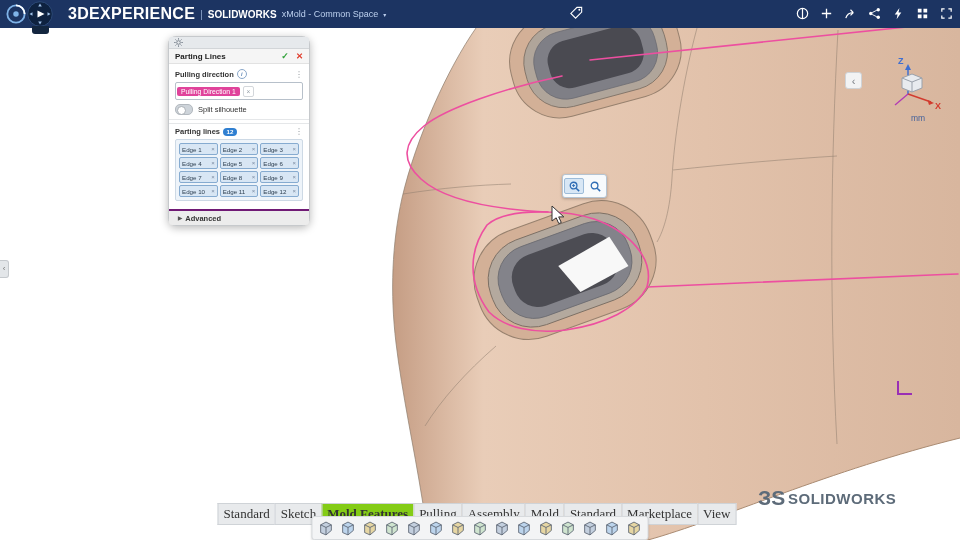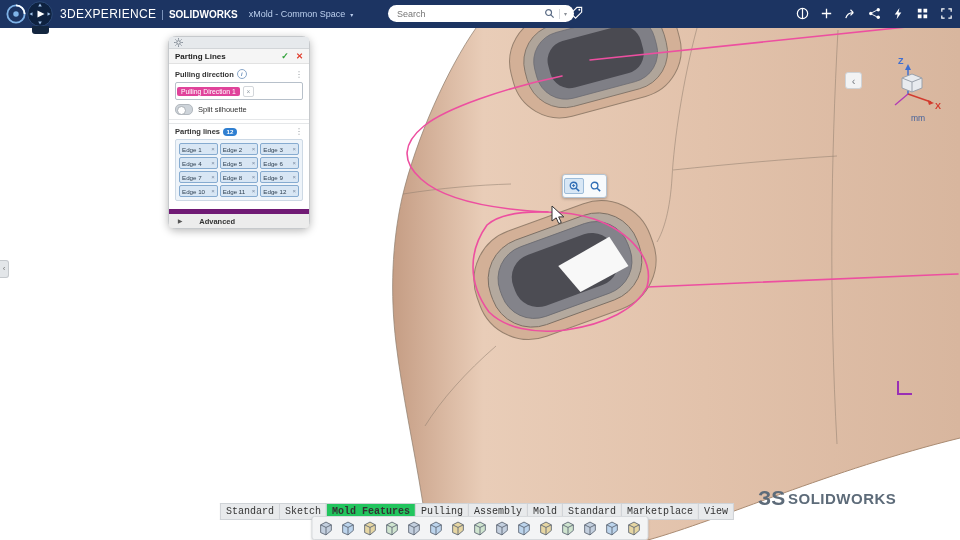--- a/index.html
+++ b/index.html
@@ -3,24 +3,24 @@
 <meta charset="utf-8">
 <style>
   html,body{margin:0;padding:0;background:#fff;}
   .canvas{position:relative;width:960px;height:540px;overflow:hidden;background:#fff;
           font-family:"Liberation Sans",sans-serif;-webkit-font-smoothing:antialiased;}
 
   
   .topbar{position:absolute;top:0;left:0;right:0;height:28px;background:var(--topbar-bg,#1c3462);z-index:10;color:#fff;}
   .tb-logo{position:absolute;left:6px;top:4px;}
   .tb-brand{position:absolute;left:60px;top:0;height:28px;display:flex;align-items:center;gap:5px;}
-  .tb-brand .b1{font-size:12px;font-weight:normal;letter-spacing:.3px;}
+  .tb-brand .b1{font-size:16px;font-weight:bold;letter-spacing:.3px;margin-left:8px;}
   .tb-brand .sep{font-size:10px;color:#8fa7cd;}
   .tb-brand .b2{font-size:10px;font-weight:bold;}
-  .tb-brand .ws{font-size:9px;color:#bcd0ee;margin-left:6px;}
+  .tb-brand .ws{font-size:9px;color:#bcd0ee;}
   .tb-brand .chev{font-size:6px;color:#bcd0ee;}
   .search{position:absolute;left:388px;top:5px;width:172px;height:17px;background:#fff;border-radius:9px;
           display:flex;align-items:center;padding:0 7px;gap:4px;}
   .search input{flex:1;min-width:0;border:none;outline:none;background:transparent;font-size:9px;color:#333;
           font-family:"Liberation Sans",sans-serif;}
   .search .sep{width:1px;height:10px;background:#d5d8dc;}
   .search .chev{font-size:6px;color:#8a8f96;}
   .tag-btn{position:absolute;left:567px;top:5px;width:18px;height:18px;background:transparent;border:none;padding:0;cursor:pointer;}
   .tb-right{position:absolute;right:6px;top:0;height:28px;display:flex;align-items:center;gap:8px;}
   .tb-icon{width:16px;height:16px;background:transparent;border:none;padding:0;cursor:pointer;}
@@ -57,44 +57,44 @@
   .toggle::after{content:"";position:absolute;left:.5px;top:.5px;width:7px;height:7px;border-radius:50%;background:#fff;border:1px solid #a9afb5;}
   .pm-div{height:1px;background:#e5e7e9;margin:3px -6px;}
   .pm-face-row{display:flex;align-items:center;height:15px;}
   .pm-swatch{margin-left:auto;width:9px;height:9px;border:1px solid #777;border-radius:1px;cursor:pointer;}
   .badge{background:var(--badge-blue,#2f7fd1);color:#fff;border-radius:6px;font-size:6.2px;padding:.5px 3.5px;font-weight:bold;}
   .edge-grid{display:grid;grid-template-columns:repeat(3,1fr);gap:2px;background:#eef4fa;border:1px solid #cdd9e5;
              padding:3px;border-radius:2px;margin:1px 0 4px;}
   .edge-chip{background:#d8e6f4;border:1px solid #86abd0;border-radius:2px;display:flex;align-items:center;
              justify-content:space-between;padding:.5px 2px;font-size:6.2px;color:#2c3e50;height:9px;cursor:pointer;}
   .edge-x{color:#7a8aa0;font-size:6px;margin-left:1px;}
-  .pm-advanced{display:flex;align-items:center;gap:17px;background:#ececec;border-top:5px solid #701a75;height:14px;
+  .pm-advanced{display:flex;align-items:center;gap:3px;background:#ececec;border-top:2px solid #701a75;height:14px;
                padding:0 9px;font-weight:bold;border-radius:0 0 3px 3px;cursor:pointer;}
   .pm-advanced .arrow{font-size:5.5px;color:#555;}
 
   
   .mini-toolbar{position:absolute;left:562px;top:174px;height:20px;background:#f7fafc;border:1px solid #b5c4d2;
                 border-radius:3px;box-shadow:0 1px 3px rgba(0,0,0,.25);display:flex;align-items:center;padding:1px;gap:1px;z-index:5;}
   .mini-btn{width:20px;height:16px;border:none;background:transparent;border-radius:2px;display:flex;align-items:center;justify-content:center;padding:0;cursor:pointer;}
   .mini-btn.active{background:#d8e7f5;border:1px solid #9dbcd9;}
   .cursor{position:absolute;left:551px;top:205px;z-index:7;pointer-events:none;}
   .back-btn{position:absolute;left:845px;top:72px;width:17px;height:17px;border-radius:3px;background:#f2f3f4;
             border:1px solid #cfd3d7;color:#7a7f85;font-size:11px;line-height:14px;text-align:center;z-index:5;padding:0;cursor:pointer;}
   .triad{position:absolute;left:878px;top:52px;z-index:5;}
   .origin-marker{position:absolute;left:893px;top:378px;z-index:5;}
   .flyout-tab{position:absolute;left:0;top:260px;width:9px;height:18px;background:#e3e6e9;border:1px solid #c5c9cd;border-left:none;
               border-radius:0 3px 3px 0;color:#777;font-size:8px;line-height:16px;text-align:center;z-index:5;padding:0;cursor:pointer;}
   .sw-logo{position:absolute;left:758px;top:485px;z-index:3;}
 
   
   .cm-tabs{position:absolute;top:503px;left:477px;transform:translateX(-50%);display:flex;z-index:4;}
-  .cm-tab{font-size:10px;padding:2px 5px;background:#e8eaec;border:1px solid #cfd3d7;border-right:none;color:#333;
-          font-family:Liberation Mono, monospace;cursor:pointer;white-space:nowrap;}
+  .cm-tab{font-size:13px;padding:2px 5px;background:#e8eaec;border:1px solid #cfd3d7;border-right:none;color:#333;
+          font-family:Liberation Serif, serif;cursor:pointer;white-space:nowrap;}
   .cm-tab:last-child{border-right:1px solid #cfd3d7;}
-  .cm-tab.active{background:#22c55e;font-weight:bold;}
+  .cm-tab.active{background:#84cc16;font-weight:bold;}
   .cm-tools{position:absolute;top:516px;left:480px;transform:translateX(-50%);display:flex;gap:1px;background:#f3f4f5;
             border:1px solid #d7dadd;border-radius:3px;padding:2px 3px;z-index:4;box-shadow:0 1px 2px rgba(0,0,0,.12);}
   .tool-btn{width:21px;height:18px;background:transparent;border:none;display:flex;align-items:center;justify-content:center;padding:0;cursor:pointer;}
 </style>
 </head>
 <body>
 
 <div class="canvas">
 
   <svg class="scene" viewBox="0 0 960 512">
@@ -142,29 +142,20 @@
     <svg class="tb-logo" width="20" height="20" viewBox="0 0 22 22">
       <circle cx="11" cy="11" r="9.5" fill="none" stroke="#7fb3e8" stroke-width="2"></circle>
       <path d="M11 1.5 a9.5 9.5 0 0 1 9.5 9.5" stroke="#ffffff" stroke-width="2" fill="none"></path>
       <circle cx="11" cy="11" r="3" fill="#7fb3e8"></circle>
     </svg>
     <div class="tb-brand">
       <span class="b1">3DEXPERIENCE</span>
       <span class="sep">|</span>
       <span class="b2">SOLIDWORKS</span>
       <span class="ws">xMold - Common Space</span>
-      <span class="chev">▾</span>
-    </div>
-    <div class="search">
-      <input type="text" placeholder="Search" style="">
-      <svg width="11" height="11" viewBox="0 0 12 12">
-        <circle cx="5" cy="5" r="3.2" fill="none" stroke="#5a6b85" stroke-width="1.3"></circle>
-        <path d="M7.5 7.5 L10.5 10.5" stroke="#5a6b85" stroke-width="1.3"></path>
-      </svg>
-      <span class="sep"></span>
       <span class="chev">▾</span>
     </div>
     <button class="tag-btn">
       <svg width="15" height="15" viewBox="0 0 16 16">
         <path d="M8.5 2.5h5v5L7 14 2 9z" fill="none" stroke="#fff" stroke-width="1.2"></path>
         <circle cx="11" cy="5" r="1" fill="#fff"></circle>
       </svg>
     </button>
     <div class="tb-right">
         <button class="tb-icon"><svg viewBox="0 0 16 16" width="15" height="15">

